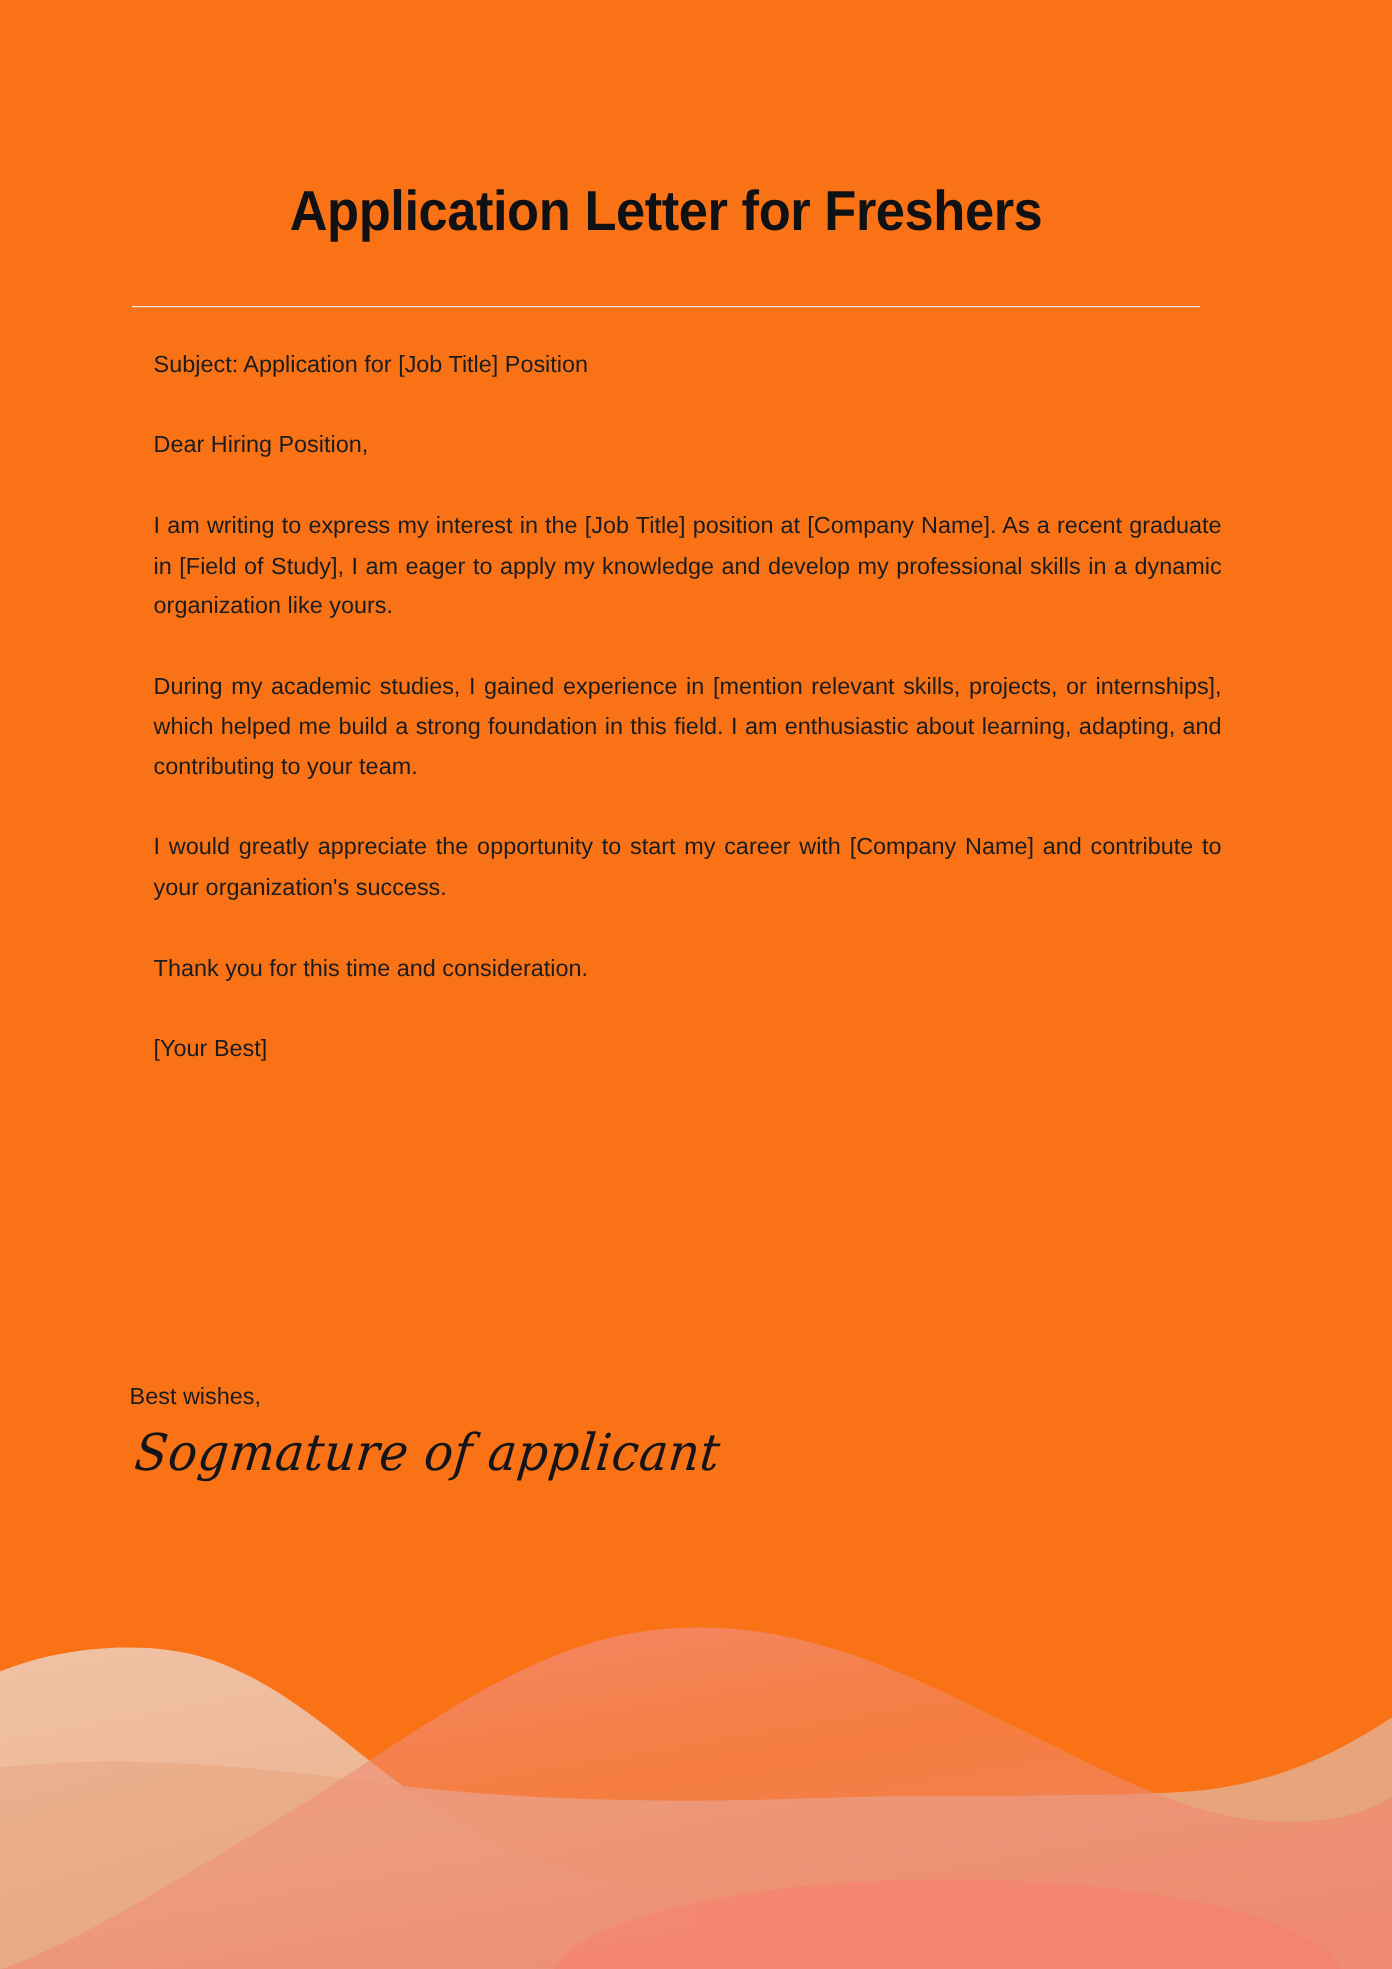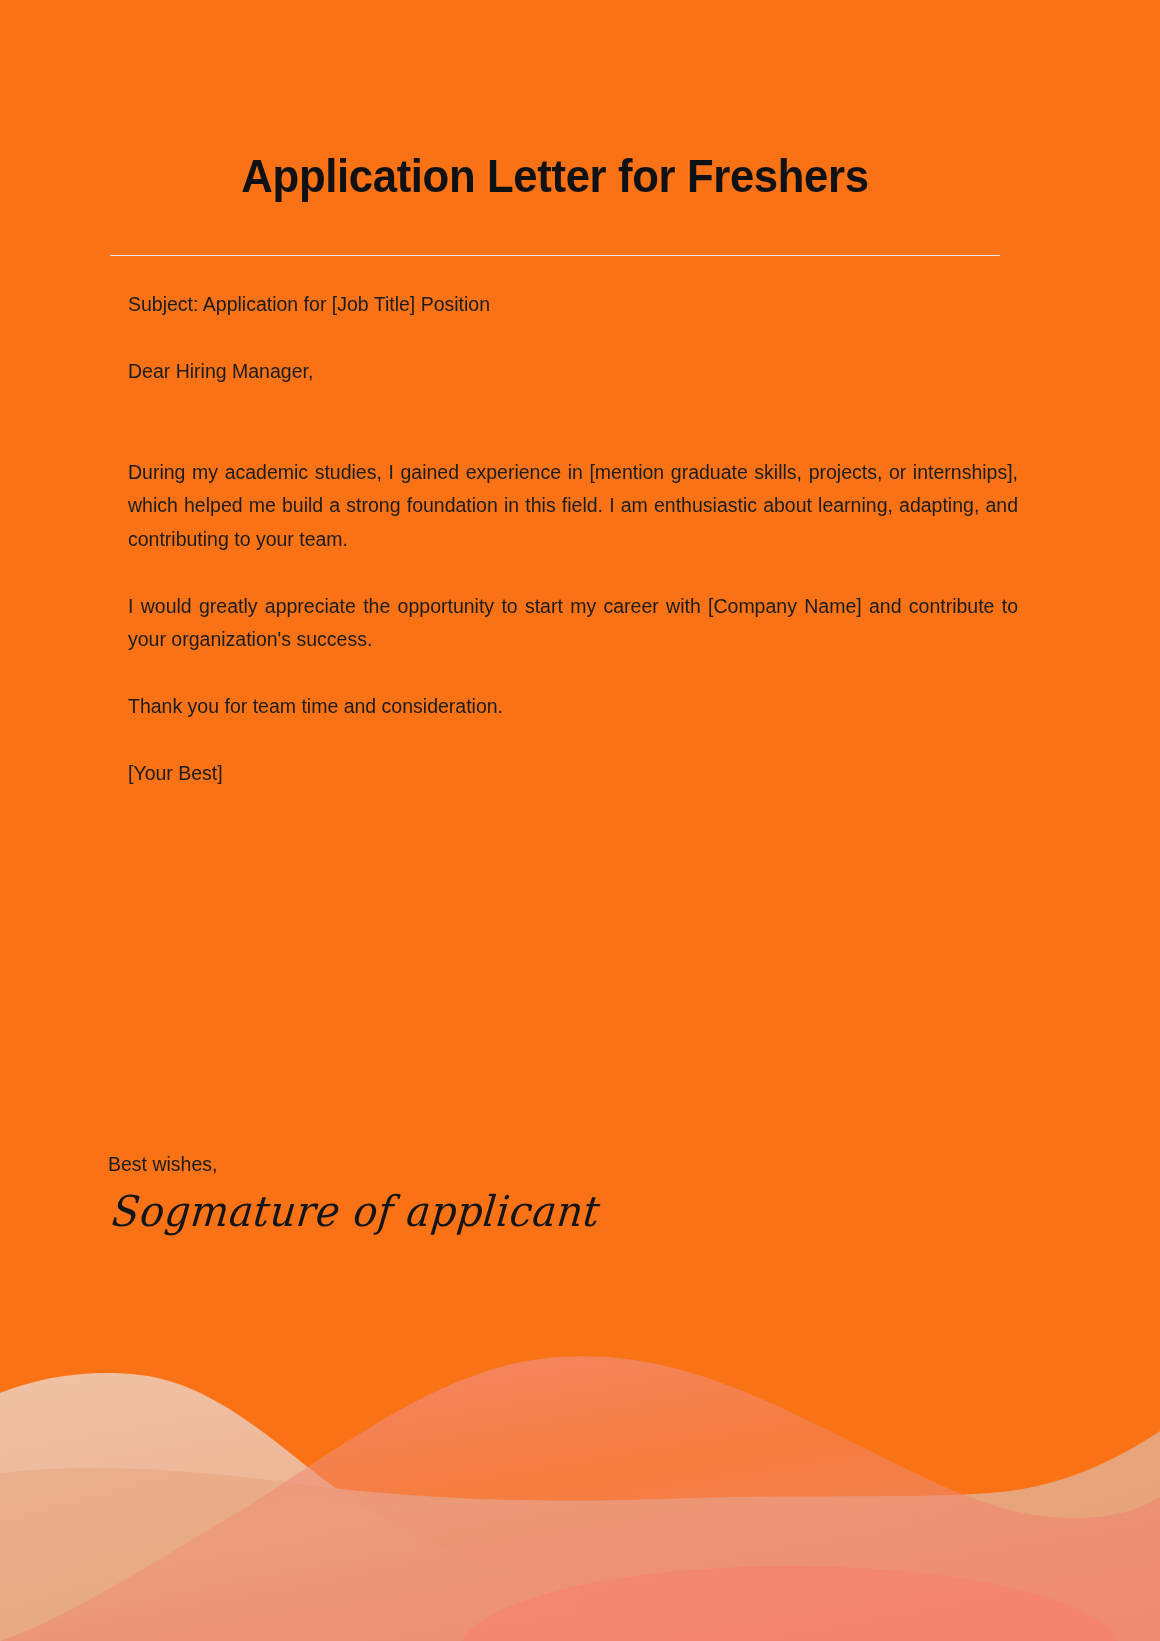--- a/index.html
+++ b/index.html
@@ -114,36 +114,37 @@
   <h1 class="doc-title">Application Letter for Freshers</h1>
 
   <div class="divider"></div>
 
   <div class="letter-body">
 
     <div class="line">Subject: Application for [Job Title] Position</div>
 
     <div class="spacer-para"></div>
 
-    <div class="line">Dear Hiring Manager,</div>
+    <div class="line">Dear Hiring Position,</div>
 
     <div class="spacer-para"></div>
 
+    <div class="para">I am writing to express my interest in the [Job Title] position at [Company Name]. As a recent graduate in [Field of Study], I am eager to apply my knowledge and develop my professional skills in a dynamic organization like yours.</div>
 
     <div class="spacer-para"></div>
 
-    <div class="para">During my academic studies, I gained experience in [mention graduate skills, projects, or internships], which helped me build a strong foundation in this field. I am enthusiastic about learning, adapting, and contributing to your team.</div>
+    <div class="para">During my academic studies, I gained experience in [mention relevant skills, projects, or internships], which helped me build a strong foundation in this field. I am enthusiastic about learning, adapting, and contributing to your team.</div>
 
     <div class="spacer-para"></div>
 
     <div class="para">I would greatly appreciate the opportunity to start my career with [Company Name] and contribute to your organization's success.</div>
 
     <div class="spacer-para"></div>
 
-    <div class="line">Thank you for team time and consideration.</div>
+    <div class="line">Thank you for this time and consideration.</div>
 
     <div class="spacer-para"></div>
 
     <div class="line">[Your Best]</div>
 
   </div>
 
   <div class="sign-off">Best wishes,</div>
 
   <div class="signature-script">Sogmature of applicant</div>

